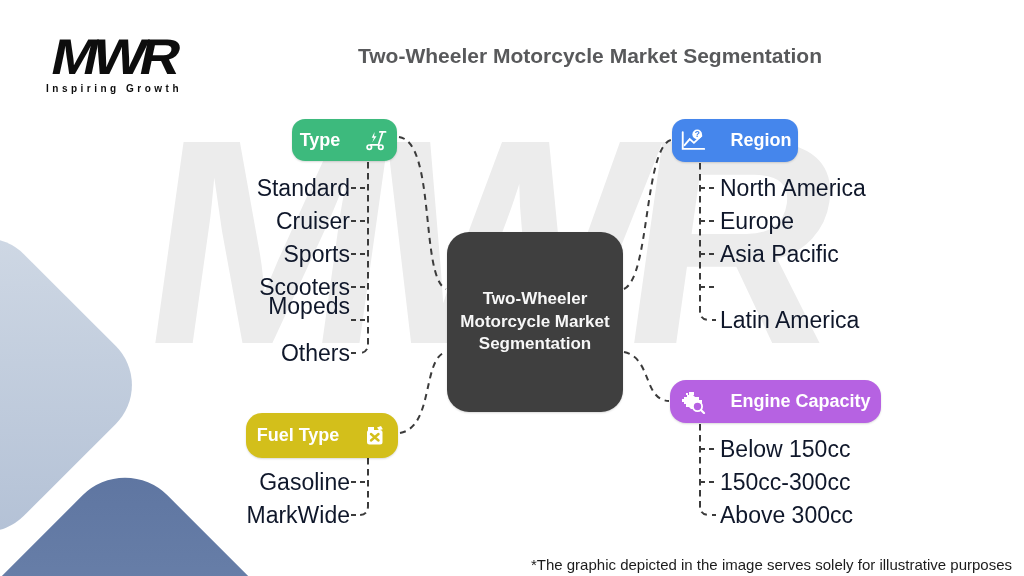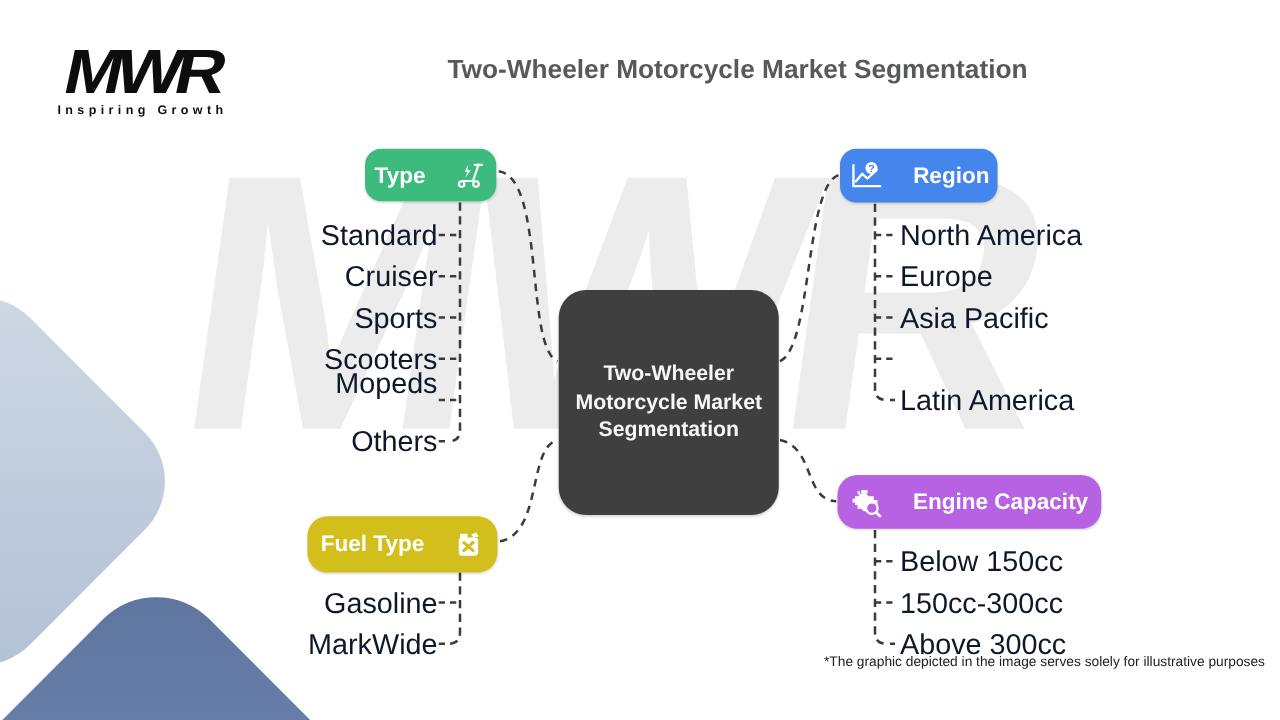--- a/index.html
+++ b/index.html
@@ -38,21 +38,21 @@
   .node-center{left:447px;top:232px;width:176px;height:180px;border-radius:22px;z-index:4;
     font-size:17px;line-height:1.32;text-align:center;padding:0 12px;box-sizing:border-box;
     color:#f7f7f7;}
   .node svg{flex:0 0 auto;}
   
   .item{position:absolute;z-index:3;font-size:23px;color:#0f172a;line-height:22px;white-space:nowrap;}
   .item-r{right:674px;text-align:right;}
   .item-l{left:720px;text-align:left;}
   
   .source{position:absolute;left:402px;top:542px;z-index:3;font-size:12.5px;font-weight:bold;color:#000;}
-  .disclaimer{position:absolute;right:12px;top:524px;z-index:3;font-size:11px;color:#1c1c1c;margin-left:35px;}
+  .disclaimer{position:absolute;right:12px;top:556px;z-index:3;font-size:15px;color:#1c1c1c;margin-left:35px;}
 </style>
 </head>
 <body>
 
 <div class="canvas">
 
   <div class="shape shape-light"></div>
   <div class="shape shape-dark"></div>
   <div class="watermark">MWR</div>
 

